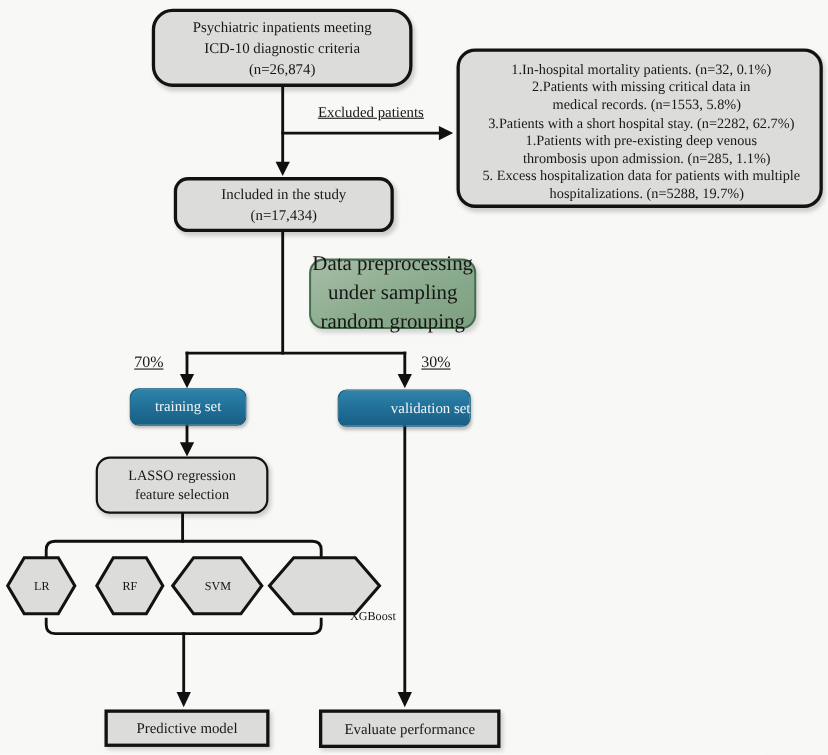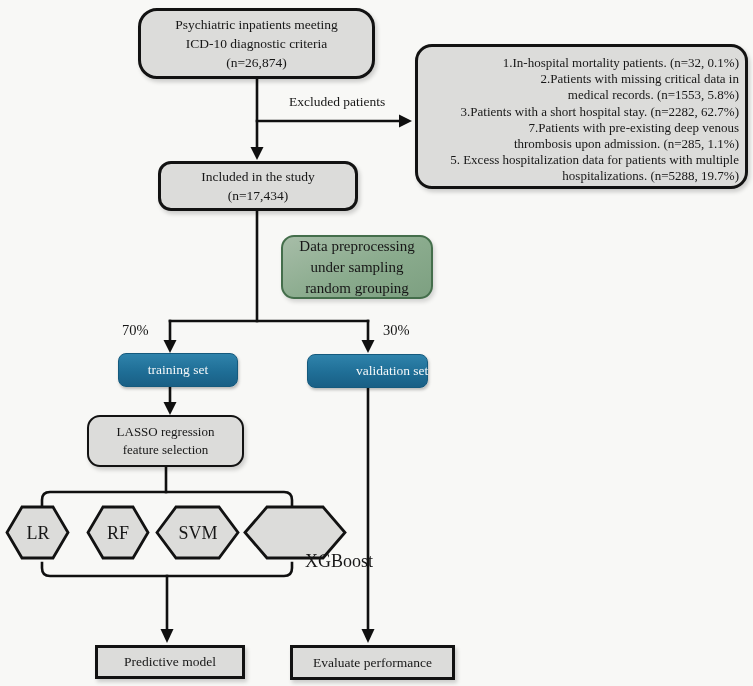--- a/index.html
+++ b/index.html
@@ -11,64 +11,64 @@
     color:#171717;
     overflow:hidden;
   }
   .wires{position:absolute;left:0;top:0;width:753px;height:686px;}
   .node{
     position:absolute;
     box-sizing:border-box;
     background:#dcdcda;
     border:3px solid #121212;
     display:flex;flex-direction:column;
-    justify-content:center;
+    align-items:center;justify-content:center;
     text-align:center;
     box-shadow:2px 3px 4px rgba(0,0,0,0.18);
   }
   .node .ln{line-height:1.42;font-size:13.5px;white-space:nowrap;}
   .box-top{left:138px;top:8px;width:237px;height:71px;border-radius:19px;}
   .box-excluded{
     left:415px;top:44px;width:333px;height:145px;border-radius:17px;
-    align-items:flex-end;justify-content:flex-start;
+    align-items:center;justify-content:flex-start;
     text-align:left;padding:8px 6px 6px 9px;
   }
   .box-excluded .xln{font-size:13px;line-height:16.2px;white-space:nowrap;}
   .box-excluded .xln.indent{padding-left:10px;}
   .box-included{left:158px;top:161px;width:200px;height:50px;border-radius:13px;}
   .box-green{
     left:281px;top:235px;width:152px;height:64px;border-radius:13px;
     background:linear-gradient(155deg,#a7bda8 0%,#8aab8d 55%,#7da081 100%);
     border:2.5px solid #446e4b;
     box-shadow:2px 3px 4px rgba(0,0,0,0.15);
   }
-  .box-green .ln{font-size:15px;line-height:1.4;}
+  .box-green .ln{font-size:19px;line-height:1.4;}
   .box-blue{
     background:linear-gradient(180deg,#2f83ab 0%,#1f6e96 55%,#195f85 100%);
     border:1px solid #155a7d;
     border-radius:8px;
     color:#f4f7f8;
     box-shadow:1px 2px 3px rgba(0,0,0,0.25);
   }
   .box-blue .ln{font-size:13.5px;}
-  .box-training{left:118px;top:353px;width:120px;height:34px;}
+  .box-training{left:118px;top:353px;width:106px;height:34px;}
   .box-validation{left:307px;top:354px;width:121px;height:34px;padding-left:48px;}
   .box-lasso{left:87px;top:415px;width:157px;height:52px;border-radius:13px;border-width:2.5px;}
   .box-lasso .ln{font-size:13px;line-height:1.35;}
   .box-bottom{border-radius:0;}
   .box-predictive{left:95px;top:645px;width:150px;height:34px;}
   .box-evaluate{left:290px;top:645px;width:165px;height:35px;}
   .flabel{
-    position:absolute;font-size:13.5px;white-space:nowrap;
+    position:absolute;font-size:13.5px;white-space:nowrap;text-decoration:underline;
   }
   .lbl-excluded{left:289px;top:94px;}
   .lbl-70{left:122px;top:322px;font-size:14.5px;}
   .lbl-30{left:383px;top:322px;font-size:14.5px;}
   .hexlabel{
-    position:absolute;font-size:18px;white-space:nowrap;
+    position:absolute;font-size:11px;white-space:nowrap;
     transform:translate(-50%,-50%);
   }
   .hx-lr{left:38px;top:533px;}
   .hx-rf{left:118px;top:533px;}
   .hx-svm{left:198px;top:533px;font-family:Liberation Serif, serif;}
   .hx-xgb{left:295px;top:561px;margin-left:44px;}
 </style>
 </head>
 <body>
 
@@ -110,21 +110,21 @@
     <div class="ln">Psychiatric inpatients meeting</div>
     <div class="ln">ICD-10 diagnostic criteria</div>
     <div class="ln">(n=26,874)</div>
   </div>
 
   <div class="node box-excluded">
     <div class="xln">1.In-hospital mortality patients. (n=32, 0.1%)</div>
     <div class="xln">2.Patients with missing critical data in</div>
     <div class="xln indent">medical records. (n=1553, 5.8%)</div>
     <div class="xln">3.Patients with a short hospital stay. (n=2282, 62.7%)</div>
-    <div class="xln">7.Patients with pre-existing deep venous</div>
+    <div class="xln">1.Patients with pre-existing deep venous</div>
     <div class="xln indent">thrombosis upon admission. (n=285, 1.1%)</div>
     <div class="xln">5. Excess hospitalization data for patients with multiple</div>
     <div class="xln indent">hospitalizations. (n=5288, 19.7%)</div>
   </div>
 
   <div class="flabel lbl-excluded">Excluded patients</div>
 
   <div class="node box-included">
     <div class="ln">Included in the study</div>
     <div class="ln">(n=17,434)</div>

